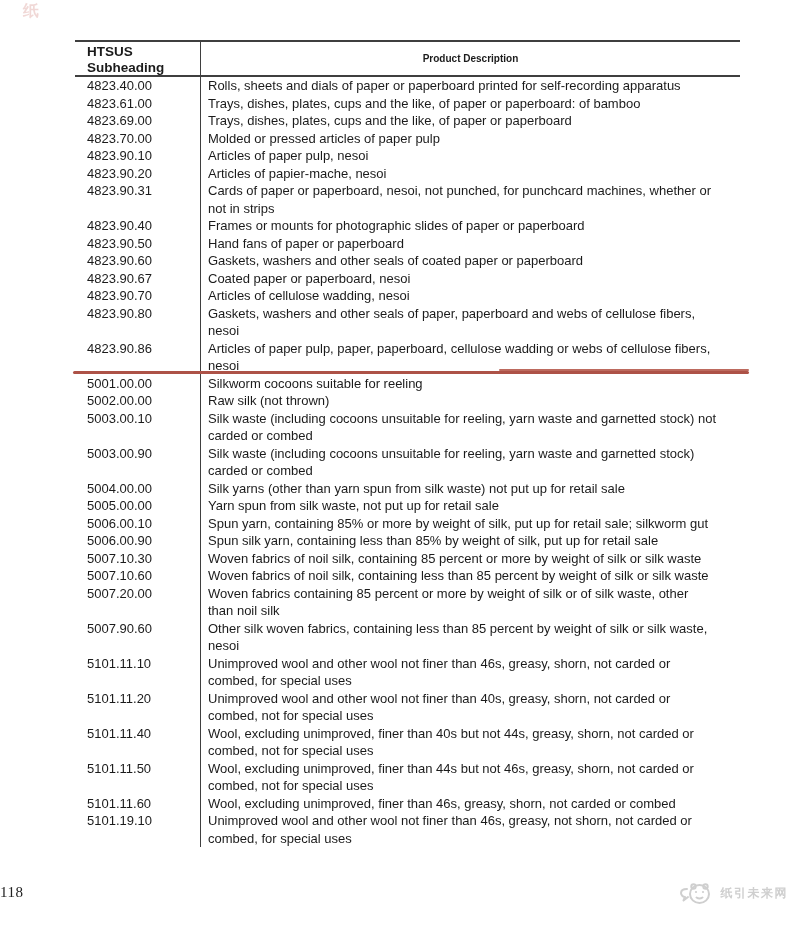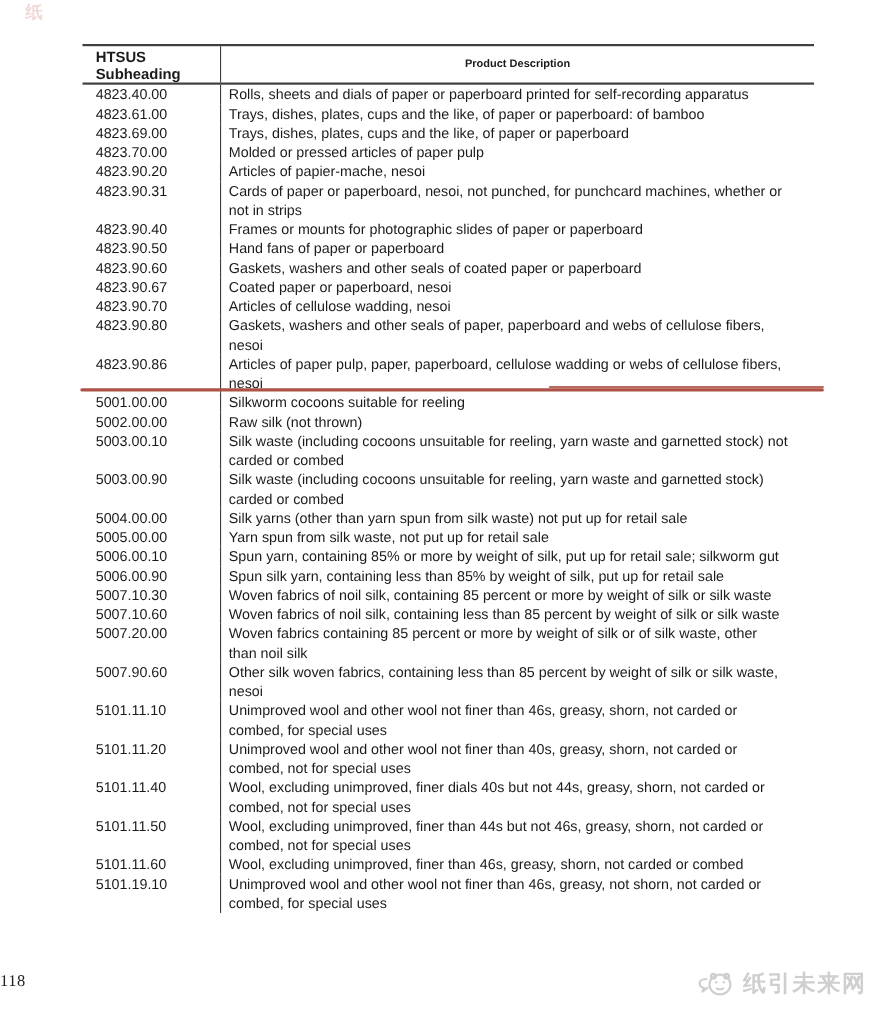--- a/index.html
+++ b/index.html
@@ -70,21 +70,21 @@
   .pagenum{
     position:absolute;left:0;top:884px;width:100%;
     text-align:left;
     font-family:"Liberation Serif", serif;
     font-size:15px;letter-spacing:0.5px;color:#222;
   }
   .watermark{
     position:absolute;top:880px;right:12px;
     display:flex;align-items:center;gap:5px;
     color:var(--wm);
-    font-weight:bold;font-size:21px;letter-spacing:1.5px;
+    font-weight:bold;font-size:12px;letter-spacing:1.5px;
     user-select:none;
   }
   .watermark svg{display:block;}
 </style>
 </head>
 <body>
 
 <div class="page">
 
   <div class="corner-mark">纸</div>
@@ -113,20 +113,24 @@
     <div class="row">
       <div class="code">4823.69.00</div>
       <div class="desc">Trays, dishes, plates, cups and the like, of paper or paperboard</div>
     </div>
 
     <div class="row">
       <div class="code">4823.70.00</div>
       <div class="desc">Molded or pressed articles of paper pulp</div>
     </div>
 
+    <div class="row">
+      <div class="code">4823.90.10</div>
+      <div class="desc">Articles of paper pulp, nesoi</div>
+    </div>
 
     <div class="row">
       <div class="code">4823.90.20</div>
       <div class="desc">Articles of papier-mache, nesoi</div>
     </div>
 
     <div class="row">
       <div class="code">4823.90.31</div>
       <div class="desc">Cards of paper or paperboard, nesoi, not punched, for punchcard machines, whether or
 not in strips</div>
@@ -244,21 +248,21 @@
     </div>
 
     <div class="row">
       <div class="code">5101.11.20</div>
       <div class="desc">Unimproved wool and other wool not finer than 40s, greasy, shorn, not carded or
 combed, not for special uses</div>
     </div>
 
     <div class="row">
       <div class="code">5101.11.40</div>
-      <div class="desc">Wool, excluding unimproved, finer dials 40s but not 44s, greasy, shorn, not carded or
+      <div class="desc">Wool, excluding unimproved, finer than 40s but not 44s, greasy, shorn, not carded or
 combed, not for special uses</div>
     </div>
 
     <div class="row">
       <div class="code">5101.11.50</div>
       <div class="desc">Wool, excluding unimproved, finer than 44s but not 46s, greasy, shorn, not carded or
 combed, not for special uses</div>
     </div>
 
     <div class="row">

